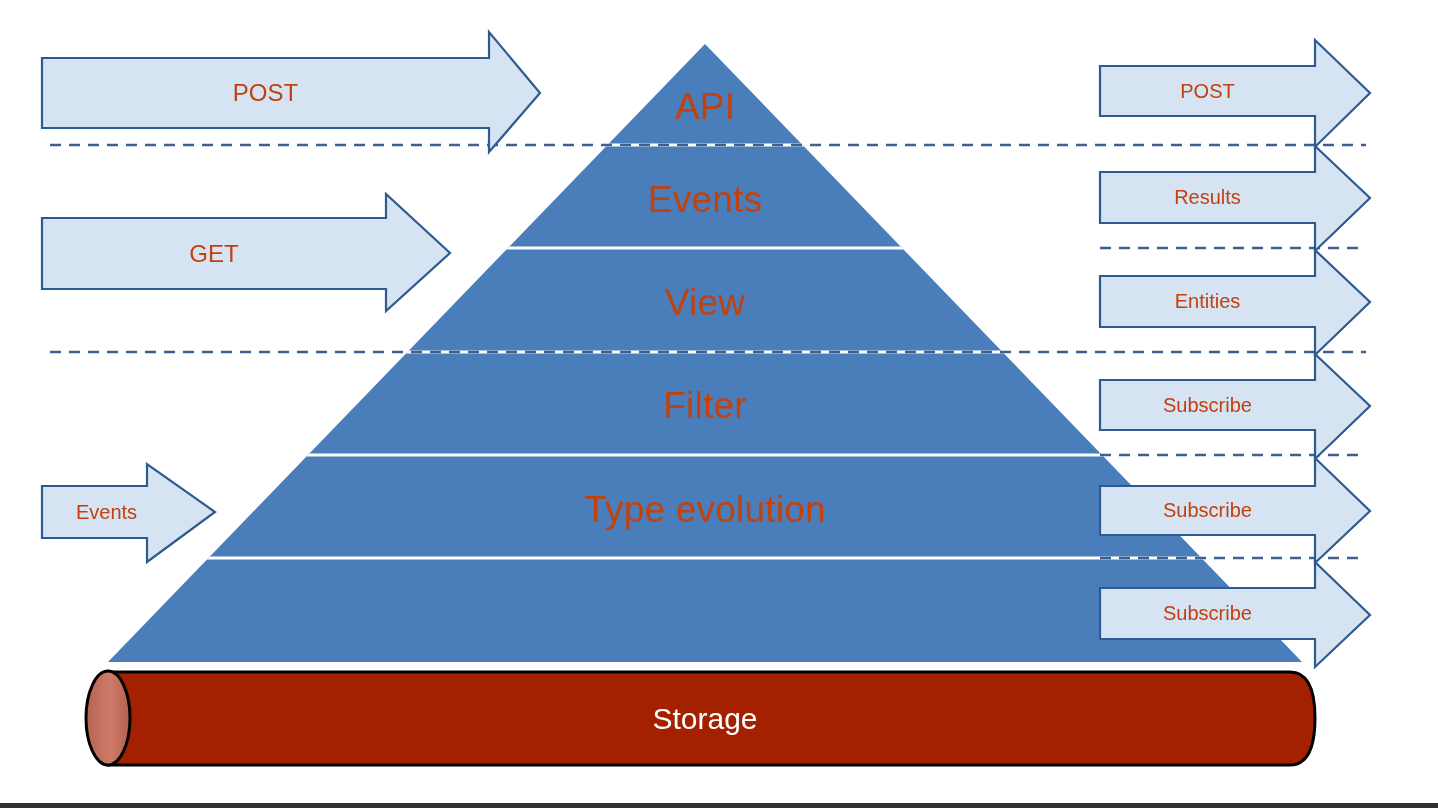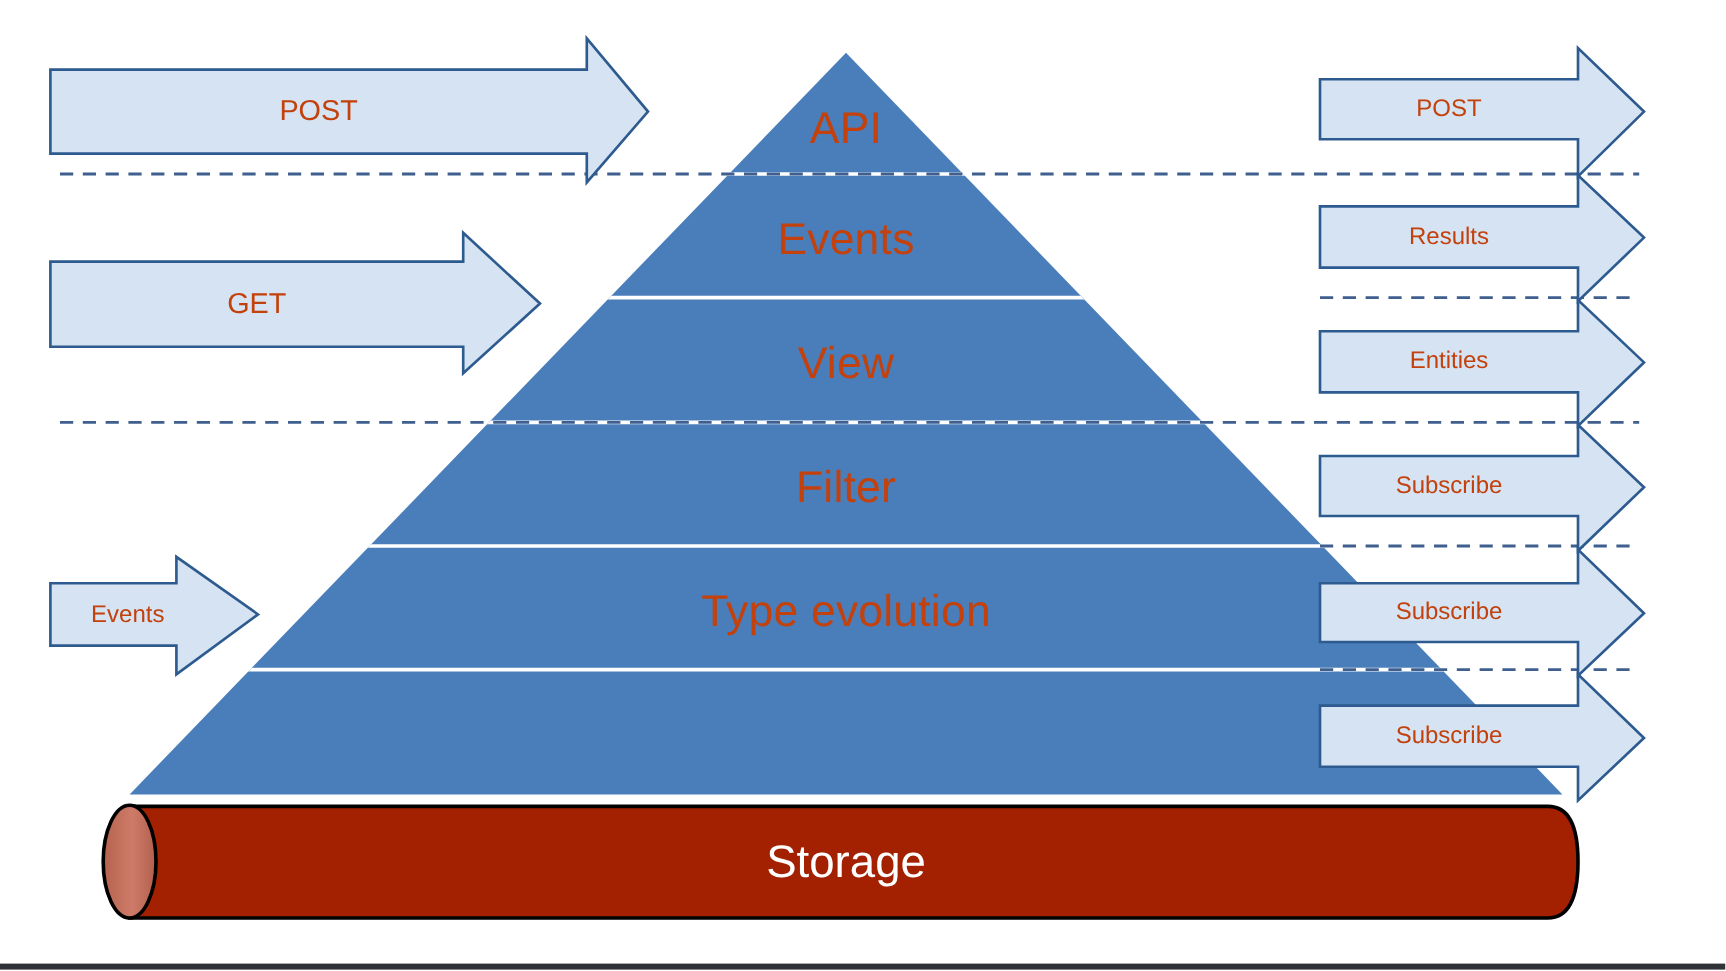--- a/index.html
+++ b/index.html
@@ -33,21 +33,21 @@
     white-space: nowrap;
   }
   .pyr-label {
     color: #c2410c;
     font-size: 37px;
     line-height: 1;
     letter-spacing: 0.2px;
   }
   .storage-label {
     color: #ffffff;
-    font-size: 38px;
+    font-size: 30px;
     line-height: 1;
   }
   .arrow-label {
     color: #c2410c;
     line-height: 1;
   }
   .arrow-label.big {
     font-size: 24px;
   }
   .arrow-label.small {

